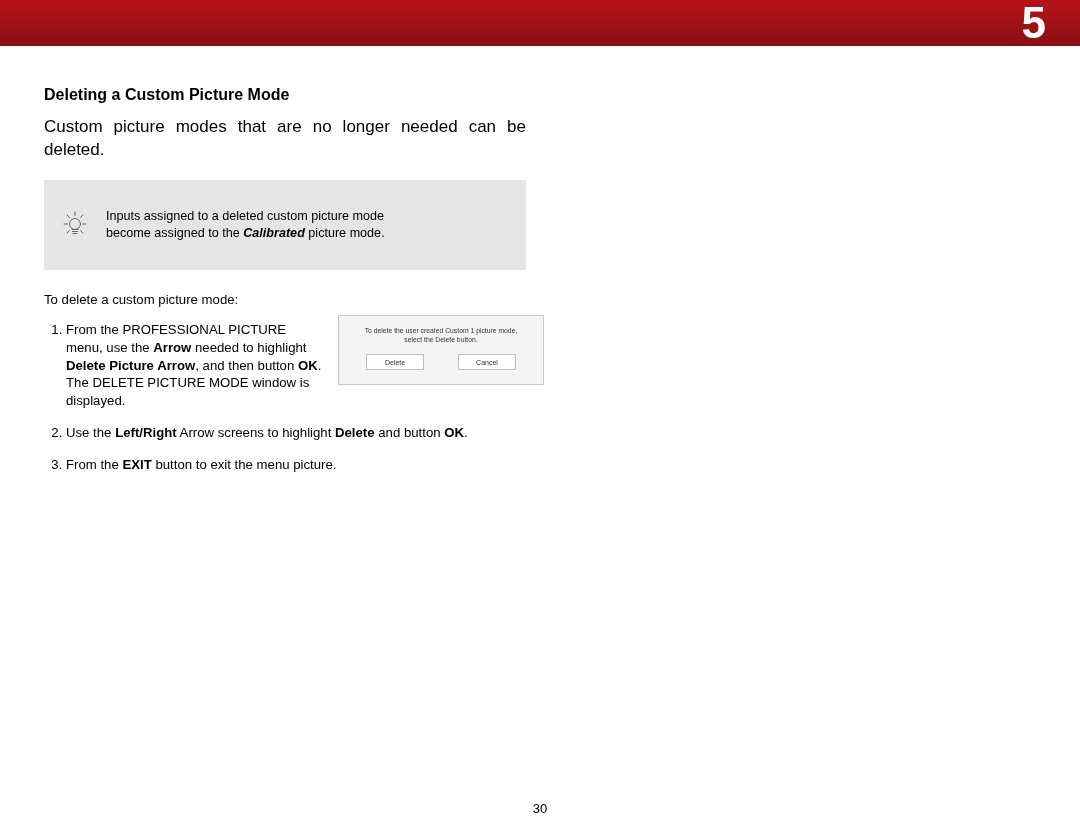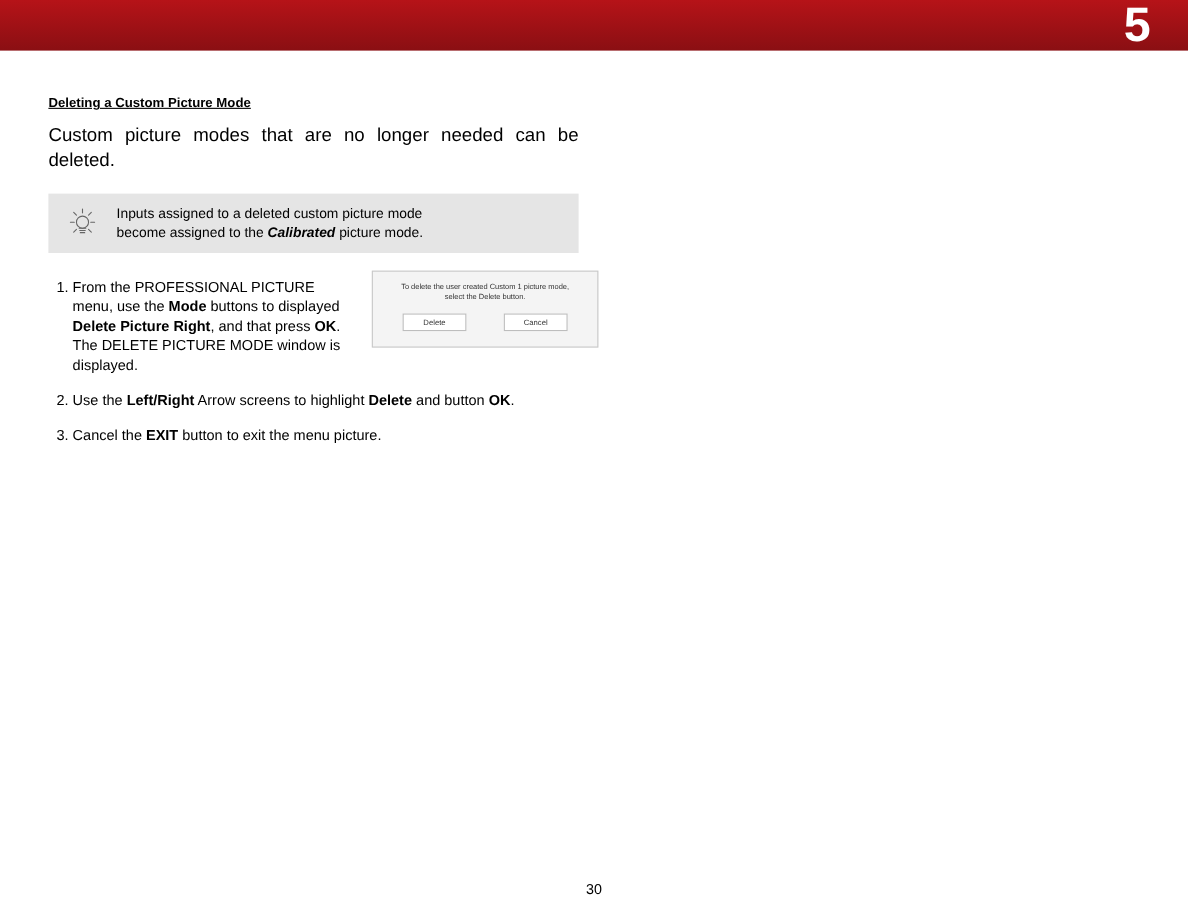--- a/index.html
+++ b/index.html
@@ -11,33 +11,33 @@
   }
   .chapter-num {
     position: absolute; right: 34px; top: -2px;
     color: #fff; font-size: 44px; font-weight: 700;
   }
   .content {
     padding: 40px 44px 0 44px;
     width: 570px;
   }
   .section-title {
-    font-size: 12px; font-weight: 700; margin-bottom: 12px; text-decoration: underline;
+    font-size: 16px; font-weight: 700; margin-bottom: 12px;
   }
   .intro {
     font-size: 17px; line-height: 1.35;
     text-align: justify; text-align-last: left;
     margin-bottom: 18px;
     letter-spacing: 0px;
     word-spacing: 4px;
   }
   .tip-box {
     display: flex; align-items: center;
     background: #e5e5e5;
-    padding: 10px 14px;
+    padding: 28px 14px;
     margin-bottom: 22px;
   }
   .tip-icon {
     width: 34px; height: 34px; flex: 0 0 34px;
     margin-right: 14px;
     display:flex; align-items:center; justify-content:center;
   }
   .tip-text { font-size: 12.6px; line-height: 1.35; }
   .tip-text .ital { font-style: italic; font-weight: bold; }
   .lead-in { font-size: 13.2px; margin-bottom: 14px; }
@@ -100,44 +100,45 @@
           <line x1="16" y1="48" x2="21" y2="43"></line>
         </g>
       </svg>
     </div>
     <div class="tip-text">
       <span>Inputs assigned to a deleted custom picture mode</span><br>
       <span>become assigned to the </span><span class="ital">Calibrated</span><span> picture mode.</span>
     </div>
   </div>
 
+  <div class="lead-in">To delete a custom picture mode:</div>
 
   <ol class="steps">
     <li>
       <div class="step1-wrap">
         <div class="step1-text">
-          <span>From the PROFESSIONAL PICTURE menu, use the </span><span class="b">Mode</span><span> buttons to displayed </span><span class="b">Delete Picture Right</span><span>, and that press </span><span class="b">OK</span><span>. The DELETE PICTURE MODE window is displayed.</span>
+          <span>From the PROFESSIONAL PICTURE menu, use the </span><span class="b">Arrow</span><span> needed to highlight </span><span class="b">Delete Picture Arrow</span><span>, and then button </span><span class="b">OK</span><span>. The DELETE PICTURE MODE window is displayed.</span>
         </div>
         <div class="dialog-figure">
           <div class="dialog-msg">
             <span>To delete the user created Custom 1 picture mode,</span><br>
             <span>select the Delete button.</span>
           </div>
           <div class="dialog-btns">
             <div class="dialog-btn">Delete</div>
             <div class="dialog-btn">Cancel</div>
           </div>
         </div>
       </div>
     </li>
     <li>
       <span>Use the </span><span class="b">Left/Right</span><span> Arrow screens to highlight </span><span class="b">Delete</span><span> and button </span><span class="b">OK</span><span>.</span>
     </li>
     <li>
-      <span>Cancel the </span><span class="b">EXIT</span><span> button to exit the menu picture.</span>
+      <span>From the </span><span class="b">EXIT</span><span> button to exit the menu picture.</span>
     </li>
   </ol>
 
 </div>
 
 <div class="page-num">30</div>
 
 </div>
 
 </body></html>

